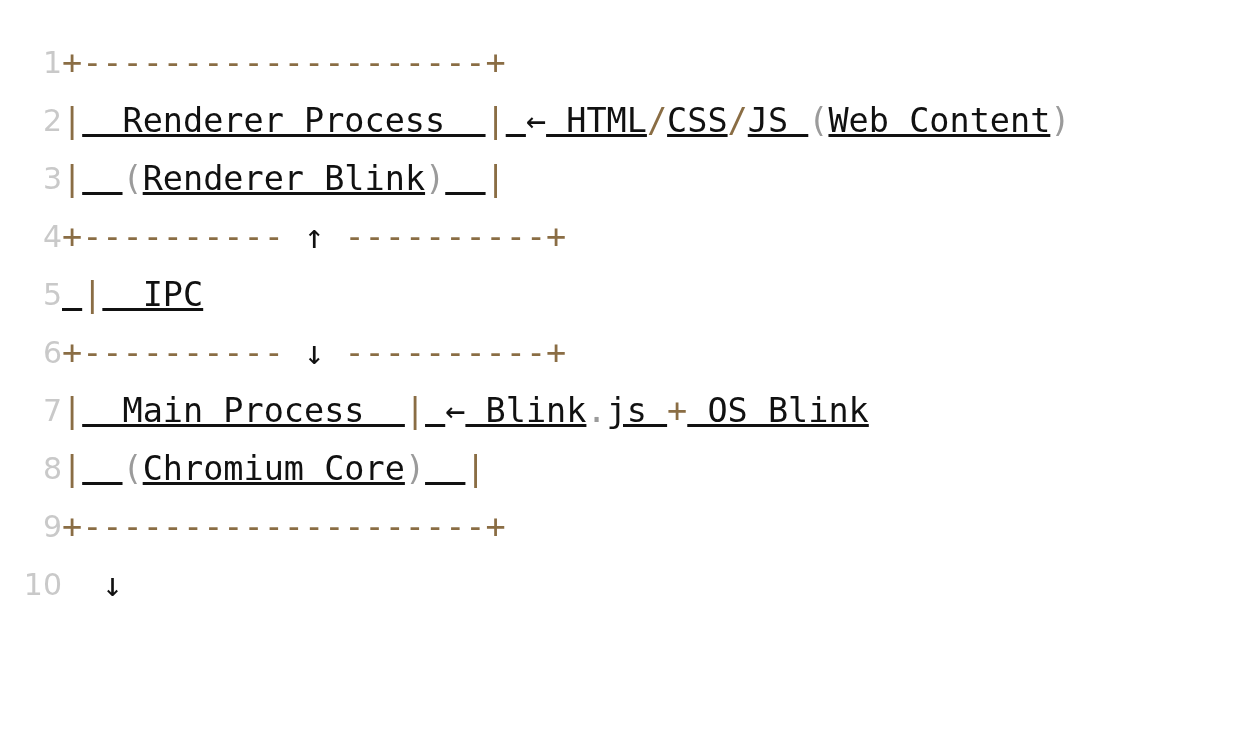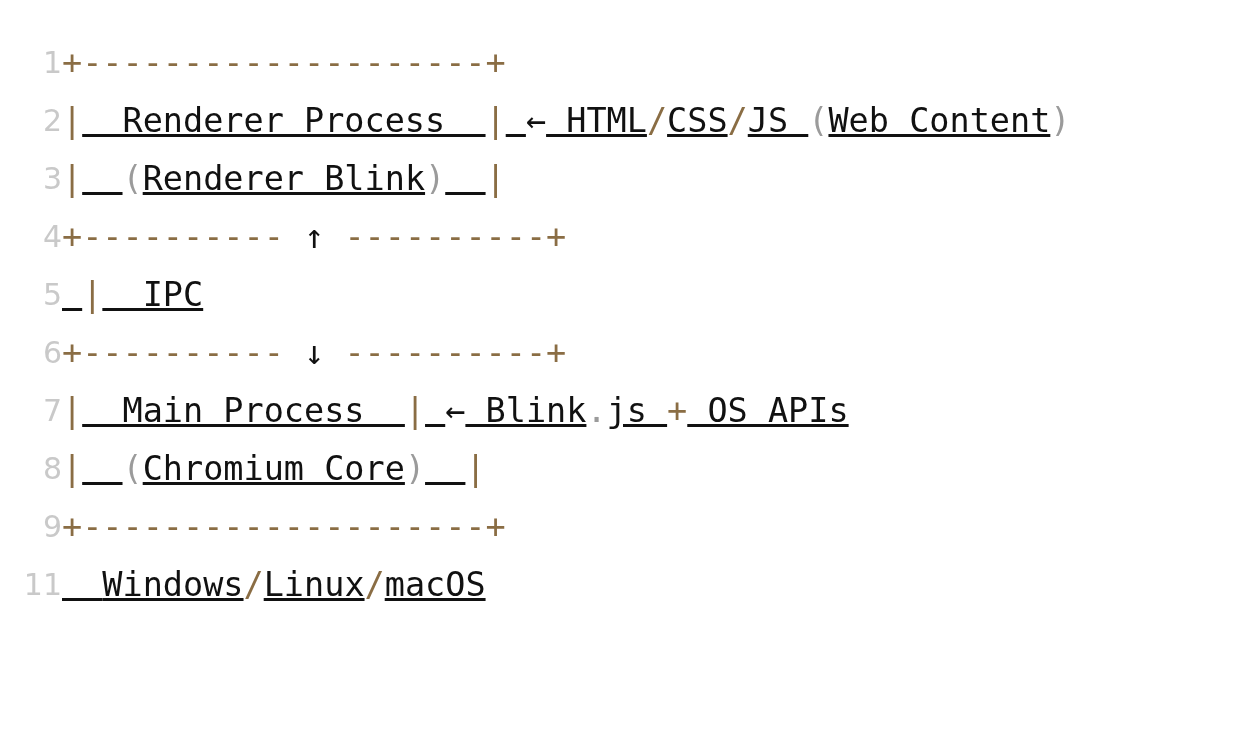--- a/index.html
+++ b/index.html
@@ -94,28 +94,28 @@
       <div class="code-row">
         <div class="gutter">5</div>
         <div class="code-text"><span class="tok-plain"> </span><span class="tok-punct">|</span><span class="tok-plain">  IPC</span></div>
       </div>
       <div class="code-row">
         <div class="gutter">6</div>
         <div class="code-text"><span class="tok-punct">+----------</span><span class="tok-arrow"> ↓ </span><span class="tok-punct">----------+</span></div>
       </div>
       <div class="code-row">
         <div class="gutter">7</div>
-        <div class="code-text"><span class="tok-punct">|</span><span class="tok-plain">  Main Process  </span><span class="tok-punct">|</span><span class="tok-plain"> </span><span class="tok-arrow">←</span><span class="tok-plain"> Blink</span><span class="tok-paren">.</span><span class="tok-plain">js </span><span class="tok-punct">+</span><span class="tok-plain"> OS APIs</span></div>
+        <div class="code-text"><span class="tok-punct">|</span><span class="tok-plain">  Main Process  </span><span class="tok-punct">|</span><span class="tok-plain"> </span><span class="tok-arrow">←</span><span class="tok-plain"> Blink</span><span class="tok-paren">.</span><span class="tok-plain">js </span><span class="tok-punct">+</span><span class="tok-plain"> OS Blink</span></div>
       </div>
       <div class="code-row">
         <div class="gutter">8</div>
         <div class="code-text"><span class="tok-punct">|</span><span class="tok-plain">  </span><span class="tok-paren">(</span><span class="tok-plain">Chromium Core</span><span class="tok-paren">)</span><span class="tok-plain">  </span><span class="tok-punct">|</span></div>
       </div>
       <div class="code-row">
         <div class="gutter">9</div>
         <div class="code-text"><span class="tok-punct">+--------------------+</span></div>
       </div>
       <div class="code-row">
-        <div class="gutter">11</div>
-        <div class="code-text"><span class="tok-plain">  Windows</span><span class="tok-punct">/</span><span class="tok-plain">Linux</span><span class="tok-punct">/</span><span class="tok-plain">macOS</span></div>
+        <div class="gutter">10</div>
+        <div class="code-text"><span class="tok-arrow">  ↓</span></div>
       </div>
     </div>
 </div>
 
 </body></html>

